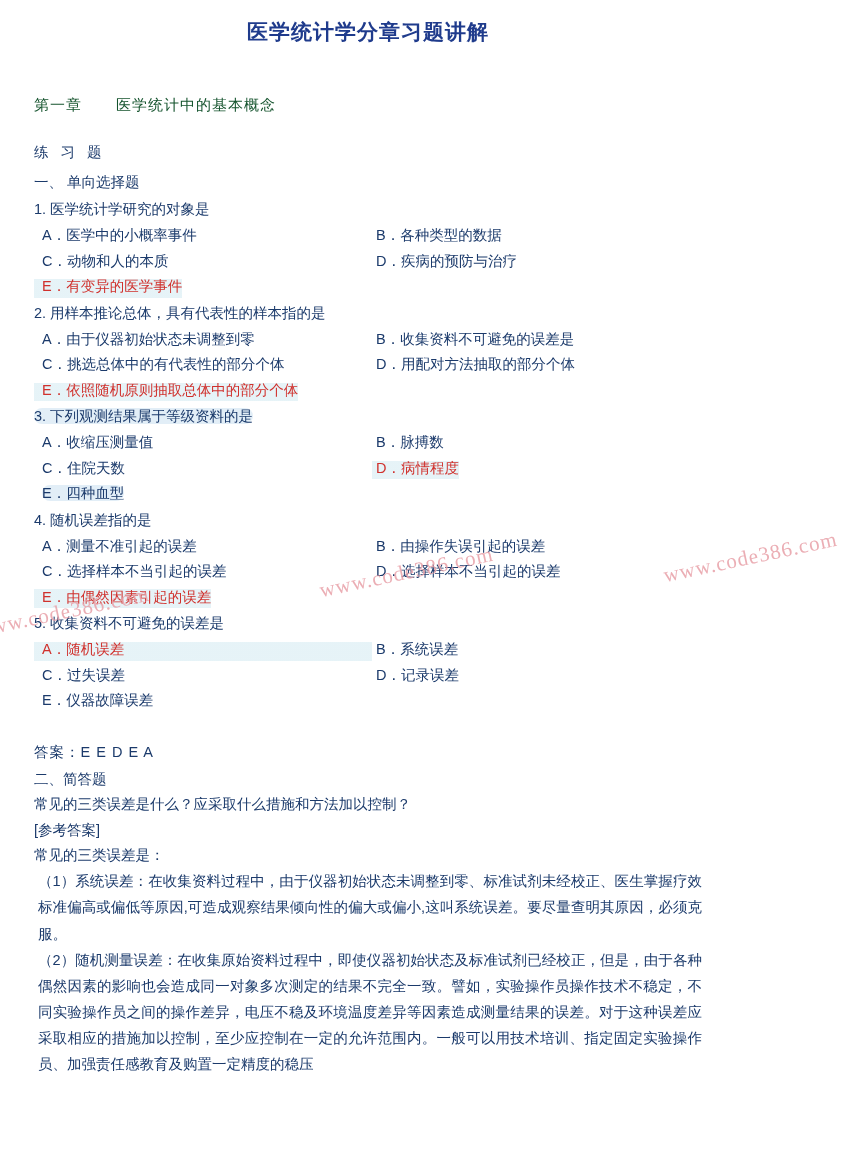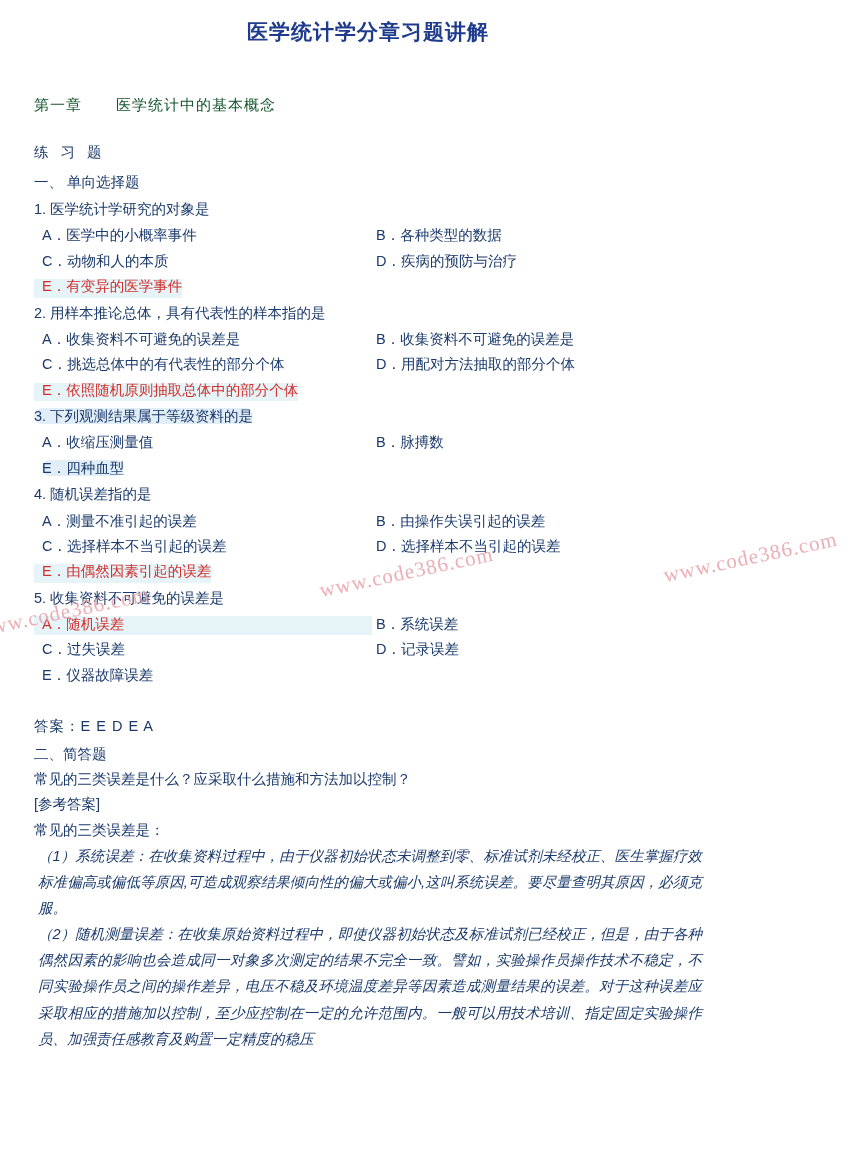--- a/index.html
+++ b/index.html
@@ -81,21 +81,21 @@
     letter-spacing: 1px;
   }
   .qa-block {
     margin-top: 2px;
   }
   .para {
     text-align: justify;
     margin: 0;
     line-height: 1.8;
   }
-  .para.indent { text-indent: 0; padding-left: 4px; font-style: italic; }
+  .para.indent { text-indent: 0; padding-left: 4px; }
   .watermark {
     position: absolute;
     color: #e8a0a8;
     font-size: 21px;
     font-family: "Liberation Serif", serif;
     transform: rotate(-12deg);
     opacity: 0.85;
     white-space: nowrap;
     z-index: 5;
     pointer-events: none;
@@ -133,37 +133,41 @@
     <div class="opt-row">
       <div class="opt c1">C．动物和人的本质</div>
       <div class="opt c2">D．疾病的预防与治疗</div>
     </div>
     <div class="opt-row">
       <div class="opt full hl-red">E．有变异的医学事件</div>
     </div>
 
     <div class="q-stem">2. 用样本推论总体，具有代表性的样本指的是</div>
     <div class="opt-row">
-      <div class="opt c1">A．收集资料不可避免的误差是</div>
+      <div class="opt c1">A．由于仪器初始状态未调整到零</div>
       <div class="opt c2">B．收集资料不可避免的误差是</div>
     </div>
     <div class="opt-row">
       <div class="opt c1">C．挑选总体中的有代表性的部分个体</div>
       <div class="opt c2">D．用配对方法抽取的部分个体</div>
     </div>
     <div class="opt-row">
       <div class="opt full hl-red">E．依照随机原则抽取总体中的部分个体</div>
     </div>
 
     <div class="q-stem">
       <span class="hl-blue">3. 下列观测结果属于等级资料的是</span>
     </div>
     <div class="opt-row">
       <div class="opt c1">A．收缩压测量值</div>
       <div class="opt c2">B．脉搏数</div>
+    </div>
+    <div class="opt-row">
+      <div class="opt c1">C．住院天数</div>
+      <div class="opt c2 hl-red">D．病情程度</div>
     </div>
     <div class="opt-row">
       <div class="opt full"><span class="hl-blue">E．四种血型</span></div>
     </div>
 
     <div class="q-stem">4. 随机误差指的是</div>
     <div class="opt-row">
       <div class="opt c1">A．测量不准引起的误差</div>
       <div class="opt c2">B．由操作失误引起的误差</div>
     </div>

